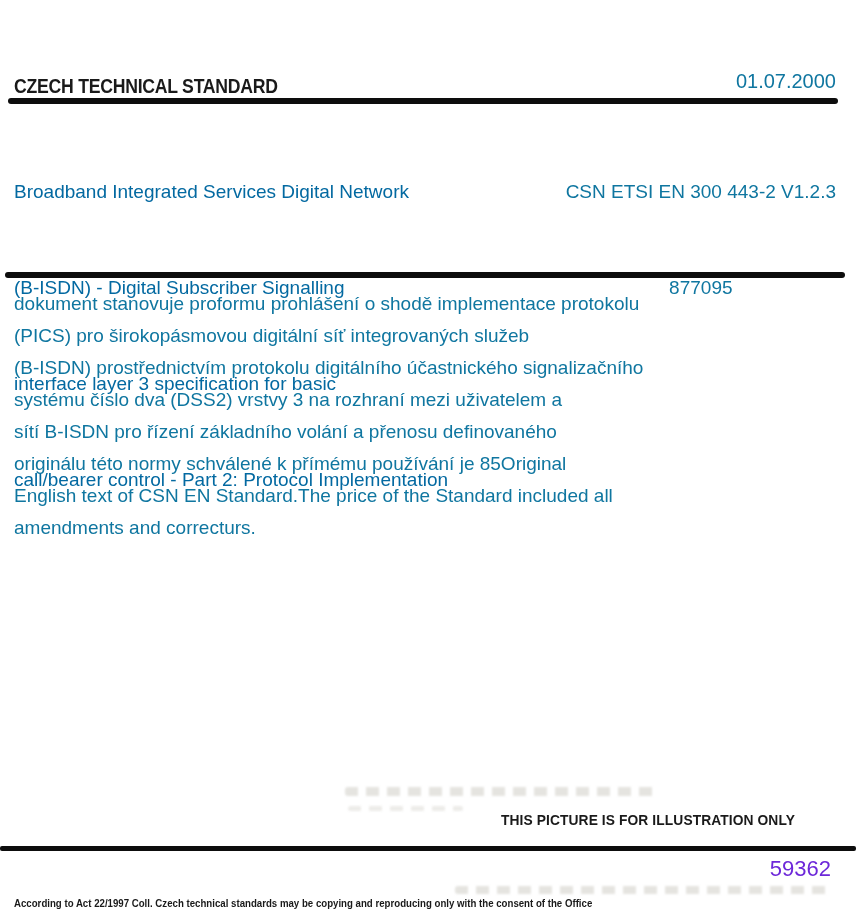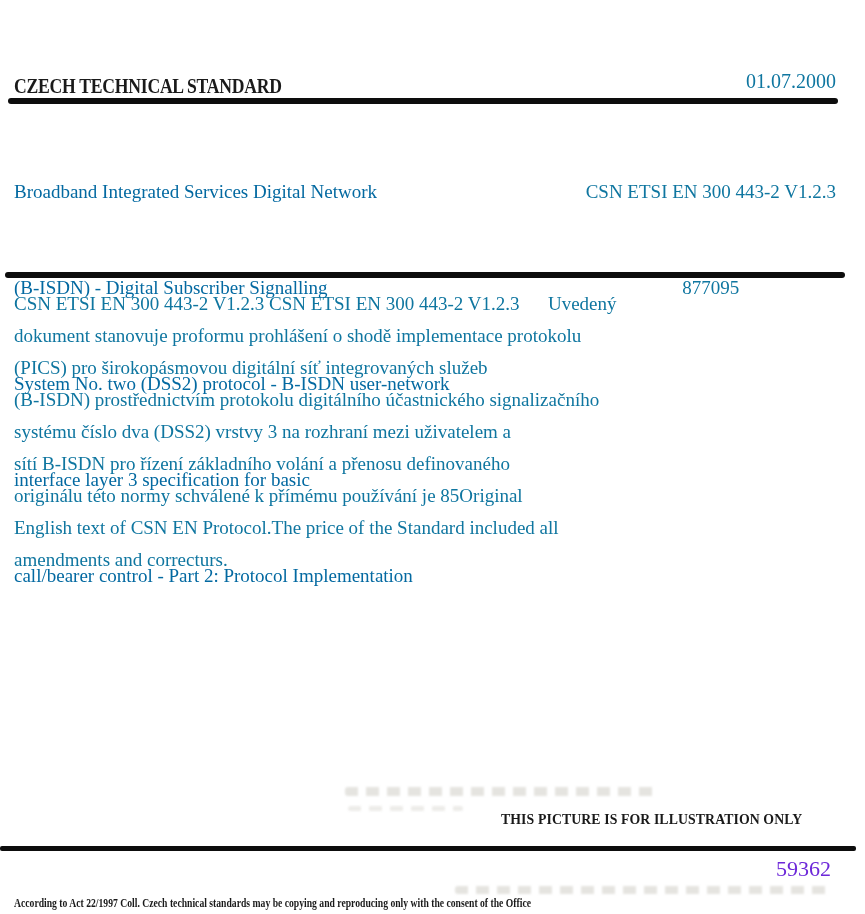--- a/index.html
+++ b/index.html
@@ -5,21 +5,21 @@
   html, body {
     margin: 0;
     padding: 0;
     background: #ffffff;
   }
   .page {
     position: relative;
     width: 865px;
     height: 914px;
     background: #ffffff;
-    font-family: Liberation Serif, serif;
+    font-family: Liberation Sans, sans-serif;
     overflow: hidden;
   }
   
   .header-title {
     position: absolute;
     left: 14px;
     top: 74px;
     font-size: 21px;
     font-weight: 700;
     color: #1a1a1a;
@@ -131,41 +131,39 @@
 <div class="page">
 
   <div class="header-title">CZECH TECHNICAL STANDARD</div>
   <div class="header-date">01.07.2000</div>
 
   <div class="rule rule-top"></div>
 
   <div class="title-block">
     <div>Broadband Integrated Services Digital Network</div>
     <div>(B-ISDN) - Digital Subscriber Signalling</div>
-    <div>System No. two (DSS2) protocol - B-ISDN user-network</div>
     <div>interface layer 3 specification for basic</div>
     <div>call/bearer control - Part 2: Protocol Implementation</div>
   </div>
 
   <div class="ref-block">
     <div>CSN ETSI EN 300 443-2 V1.2.3</div>
     <div>877095</div>
   </div>
 
   <div class="rule rule-mid"></div>
 
   <div class="abstract">
-    <div>CSN ETSI EN 300 443-2 V1.2.3 CSN ETSI EN 300 443-2 V1.2.3      Uvedený</div>
     <div>dokument stanovuje proformu prohlášení o shodě implementace protokolu</div>
     <div>(PICS) pro širokopásmovou digitální síť integrovaných služeb</div>
     <div>(B-ISDN) prostřednictvím protokolu digitálního účastnického signalizačního</div>
     <div>systému číslo dva (DSS2) vrstvy 3 na rozhraní mezi uživatelem a</div>
     <div>sítí B-ISDN pro řízení základního volání a přenosu definovaného</div>
     <div>originálu této normy schválené k přímému používání je 85Original</div>
-    <div>English text of CSN EN Protocol.The price of the Standard included all</div>
+    <div>English text of CSN EN Standard.The price of the Standard included all</div>
     <div>amendments and correcturs.</div>
   </div>
 
   <div class="smudge smudge-1"></div>
   <div class="smudge smudge-1b"></div>
 
   <div class="illustration-note">THIS PICTURE IS FOR ILLUSTRATION ONLY</div>
 
   <div class="rule rule-bottom"></div>
 

